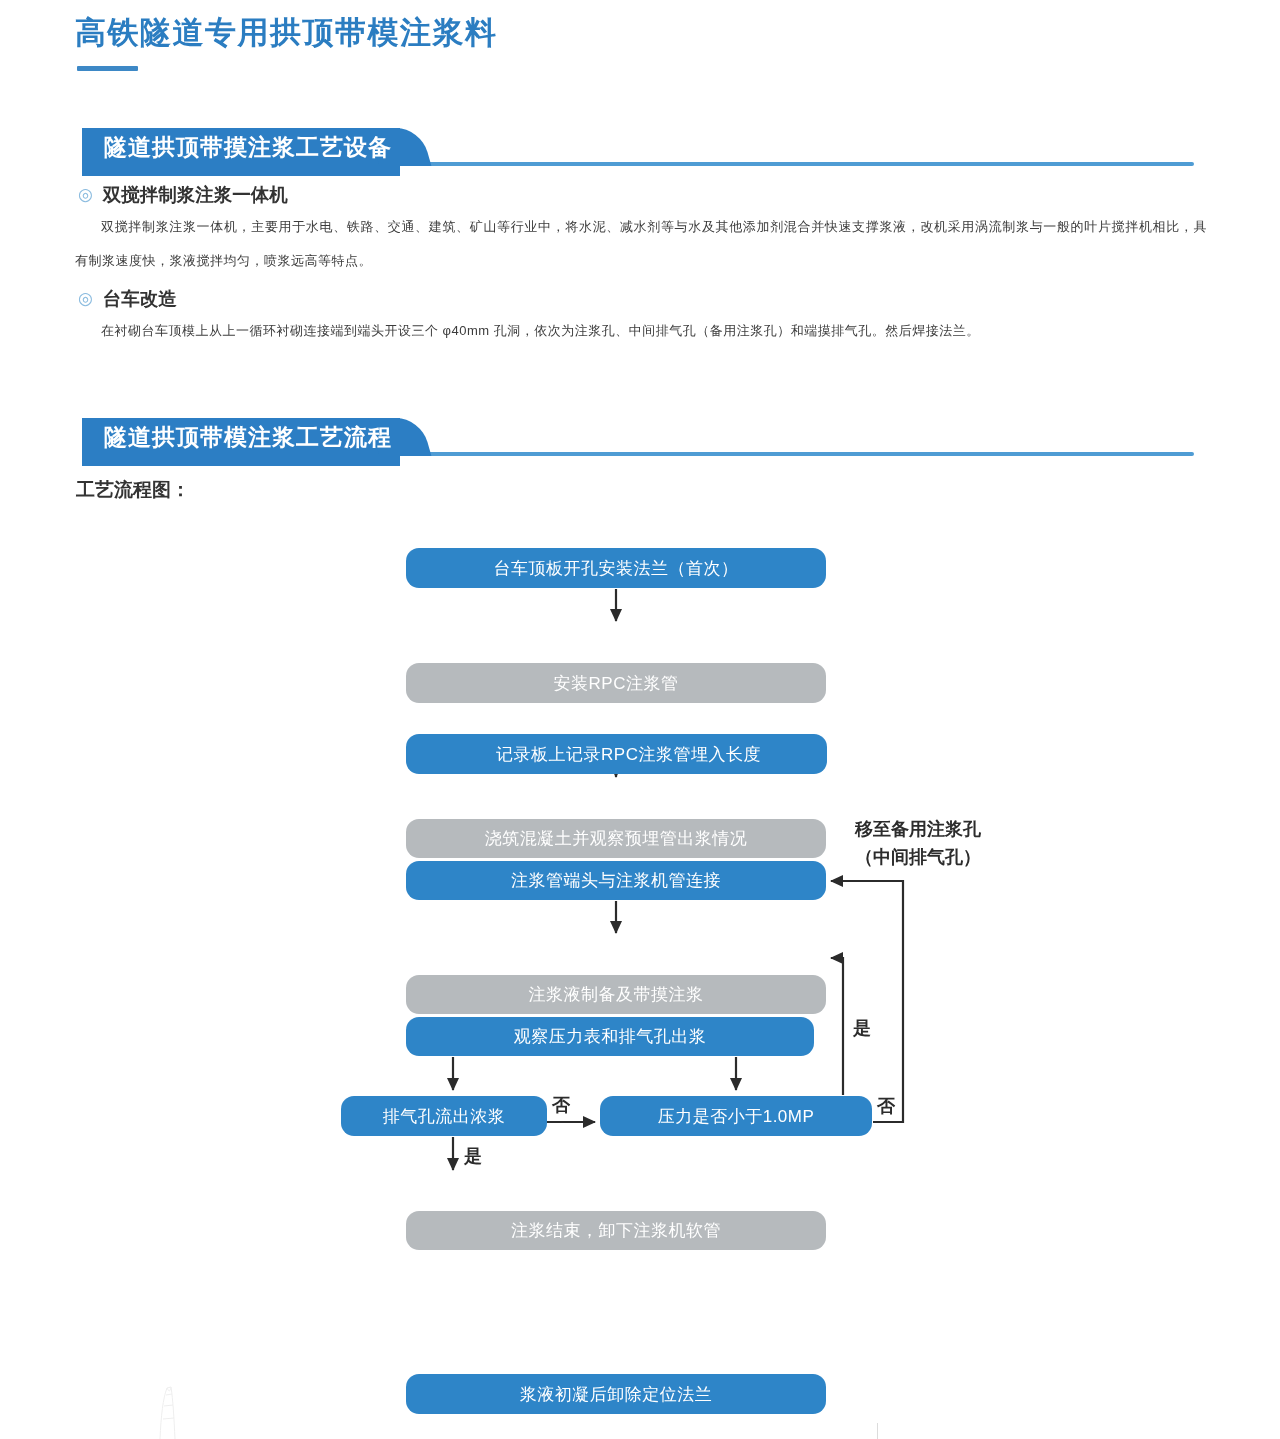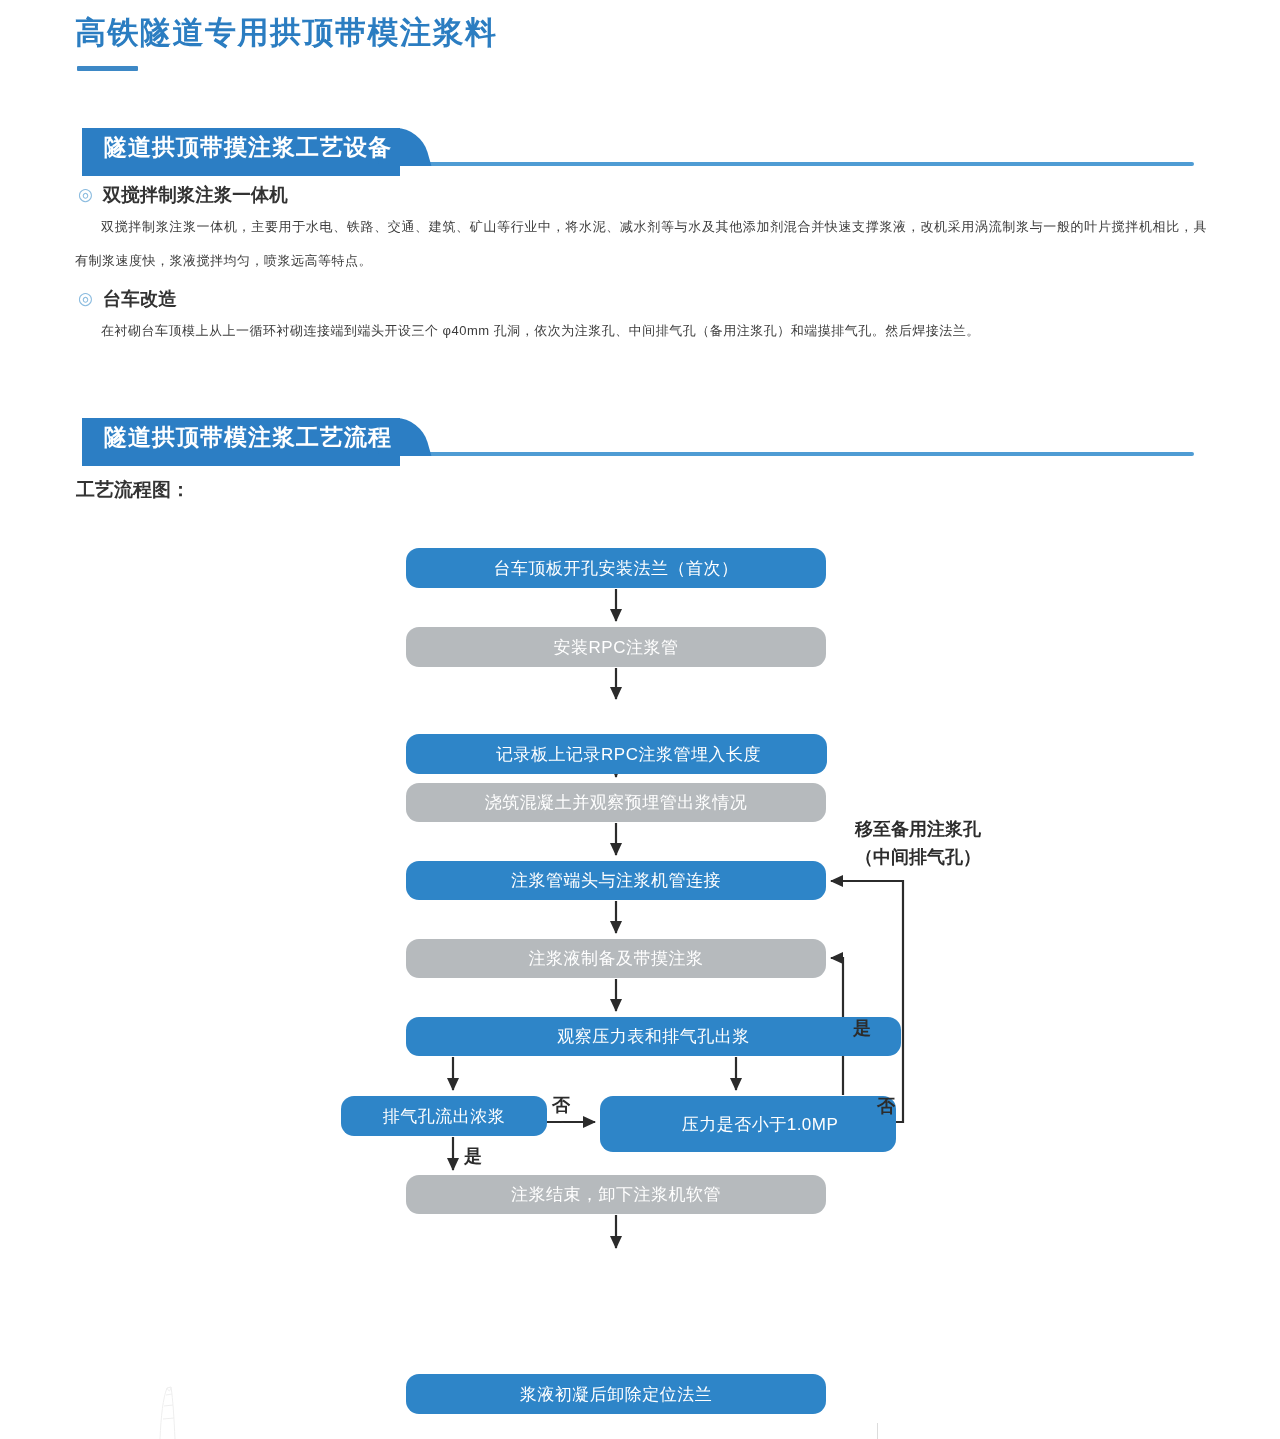--- a/index.html
+++ b/index.html
@@ -80,21 +80,21 @@
   
   .fbox {
     position: absolute;
     border-radius: 13px;
     color: #ffffff; font-size: 17px; letter-spacing: 0.5px;
     display: flex; align-items: center; justify-content: center;
     text-align: center; white-space: nowrap;
     z-index: 3;
   }
   .fbox.blue { background: #2e85c8; }
-  .fbox.gray { background: #b6babd; }
+  .fbox.gray { background: #b6babd; margin-top: 36px; }
 
   .flow-label {
     position: absolute; z-index: 4;
     font-size: 18px; color: #2c2c2c; font-weight: 600;
     white-space: nowrap;
   }
   .flow-annotation {
     position: absolute; z-index: 4; width: 150px;
     font-size: 18px; color: #2c2c2c; font-weight: bold;
     text-align: center; white-space: nowrap;
@@ -160,23 +160,23 @@
       <path d="M873,1122 L903,1122 L903,881 L831,881" marker-end="url(#ah)"></path>
     </g>
   </svg>
 
   <div class="fbox blue" style="left:406px; top:548px; width:420px; height:40px;">台车顶板开孔安装法兰（首次）</div>
   <div class="fbox gray" style="left:406px; top:627px; width:420px; height:40px;">安装RPC注浆管</div>
   <div class="fbox blue" style="left:406px; top:734px; width:397px; height:40px;padding-left:24px;">记录板上记录RPC注浆管埋入长度</div>
   <div class="fbox gray" style="left:406px; top:783px; width:420px; height:39px;">浇筑混凝土并观察预埋管出浆情况</div>
   <div class="fbox blue" style="left:406px; top:861px; width:420px; height:39px;">注浆管端头与注浆机管连接</div>
   <div class="fbox gray" style="left:406px; top:939px; width:420px; height:39px;">注浆液制备及带摸注浆</div>
-  <div class="fbox blue" style="left:406px; top:1017px; width:495px; height:39px;">观察压力表和排气孔出浆</div>
+  <div class="fbox blue" style="left:406px; top:1017px; width:408px; height:39px;">观察压力表和排气孔出浆</div>
   <div class="fbox blue" style="left:341px; top:1096px; width:206px; height:40px;">排气孔流出浓浆</div>
-  <div class="fbox blue" style="left:600px; top:1096px; width:272px; height:56px;padding-left:24px;">压力是否小于1.0MP</div>
+  <div class="fbox blue" style="left:600px; top:1096px; width:272px; height:40px;">压力是否小于1.0MP</div>
   <div class="fbox gray" style="left:406px; top:1175px; width:420px; height:39px;">注浆结束，卸下注浆机软管</div>
   <div class="fbox blue" style="left:406px; top:1328px; width:420px; height:40px;margin-top:46px;">浆液初凝后卸除定位法兰</div>
 
   <div class="flow-label" style="left:552px; top:1093px;">否</div>
   <div class="flow-label" style="left:464px; top:1144px;">是</div>
   <div class="flow-label" style="left:853px; top:1016px;">是</div>
   <div class="flow-label" style="left:877px; top:1094px;">否</div>
   <div class="flow-annotation" style="left:843px; top:817px;">移至备用注浆孔</div>
   <div class="flow-annotation" style="left:843px; top:845px;">（中间排气孔）</div>
 

